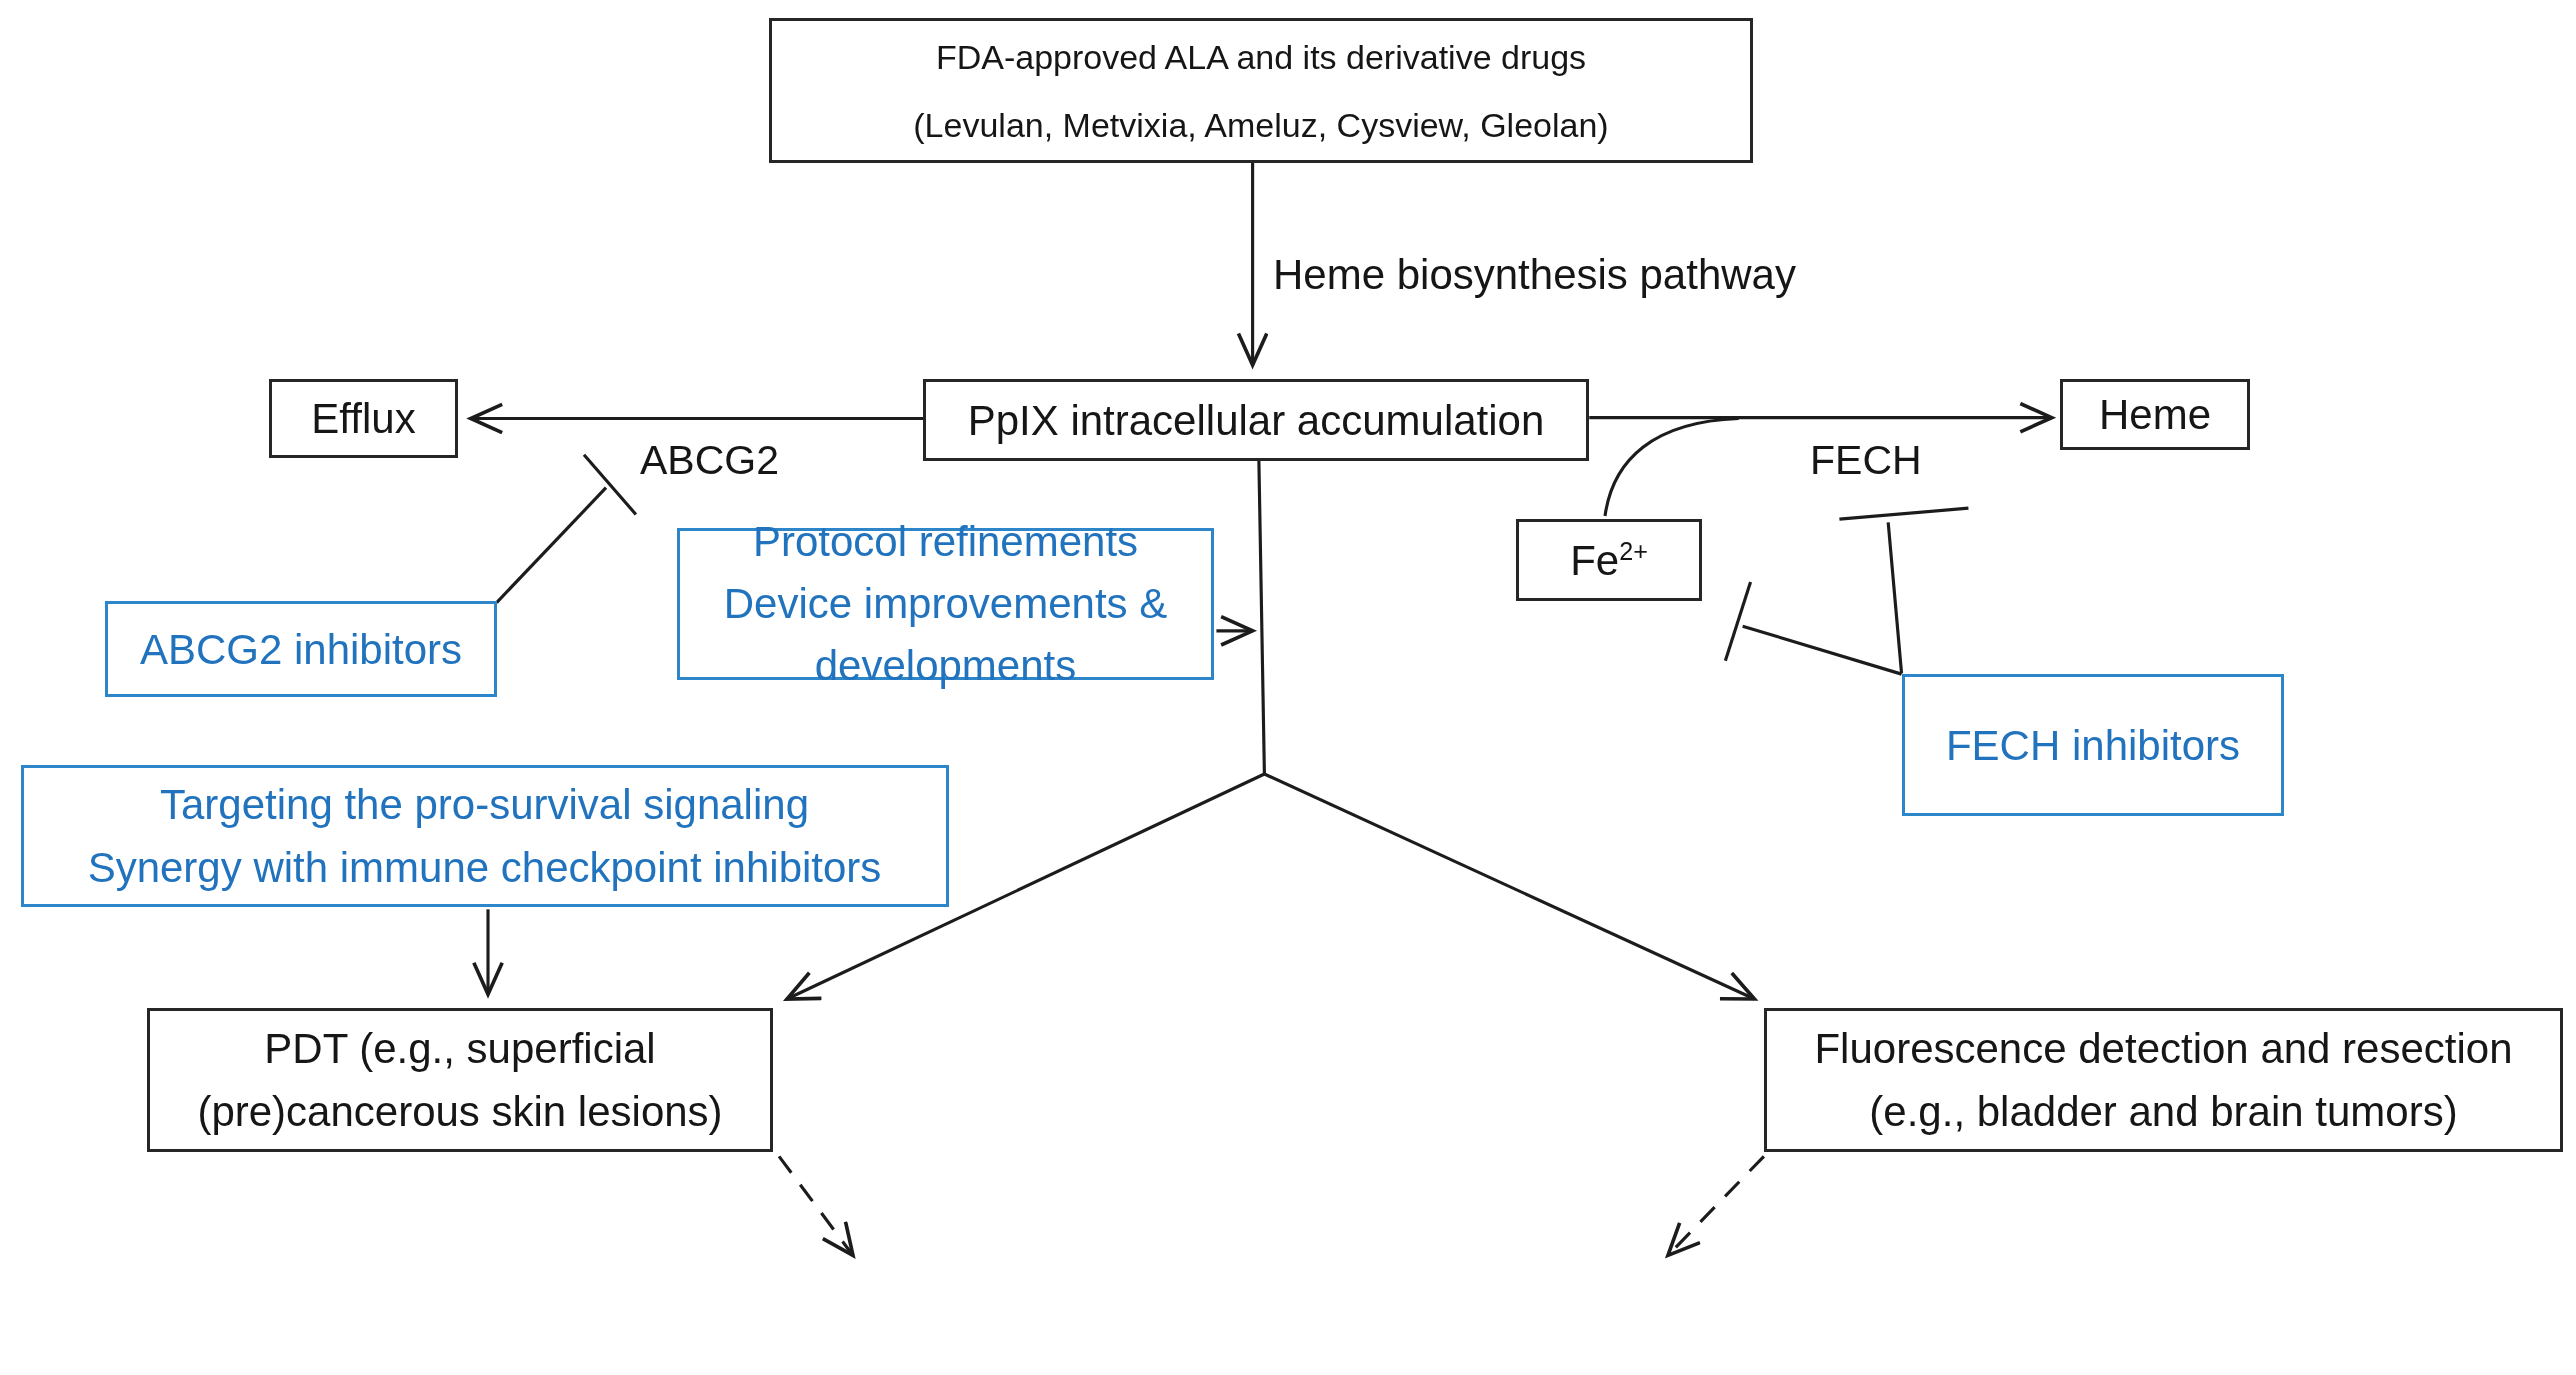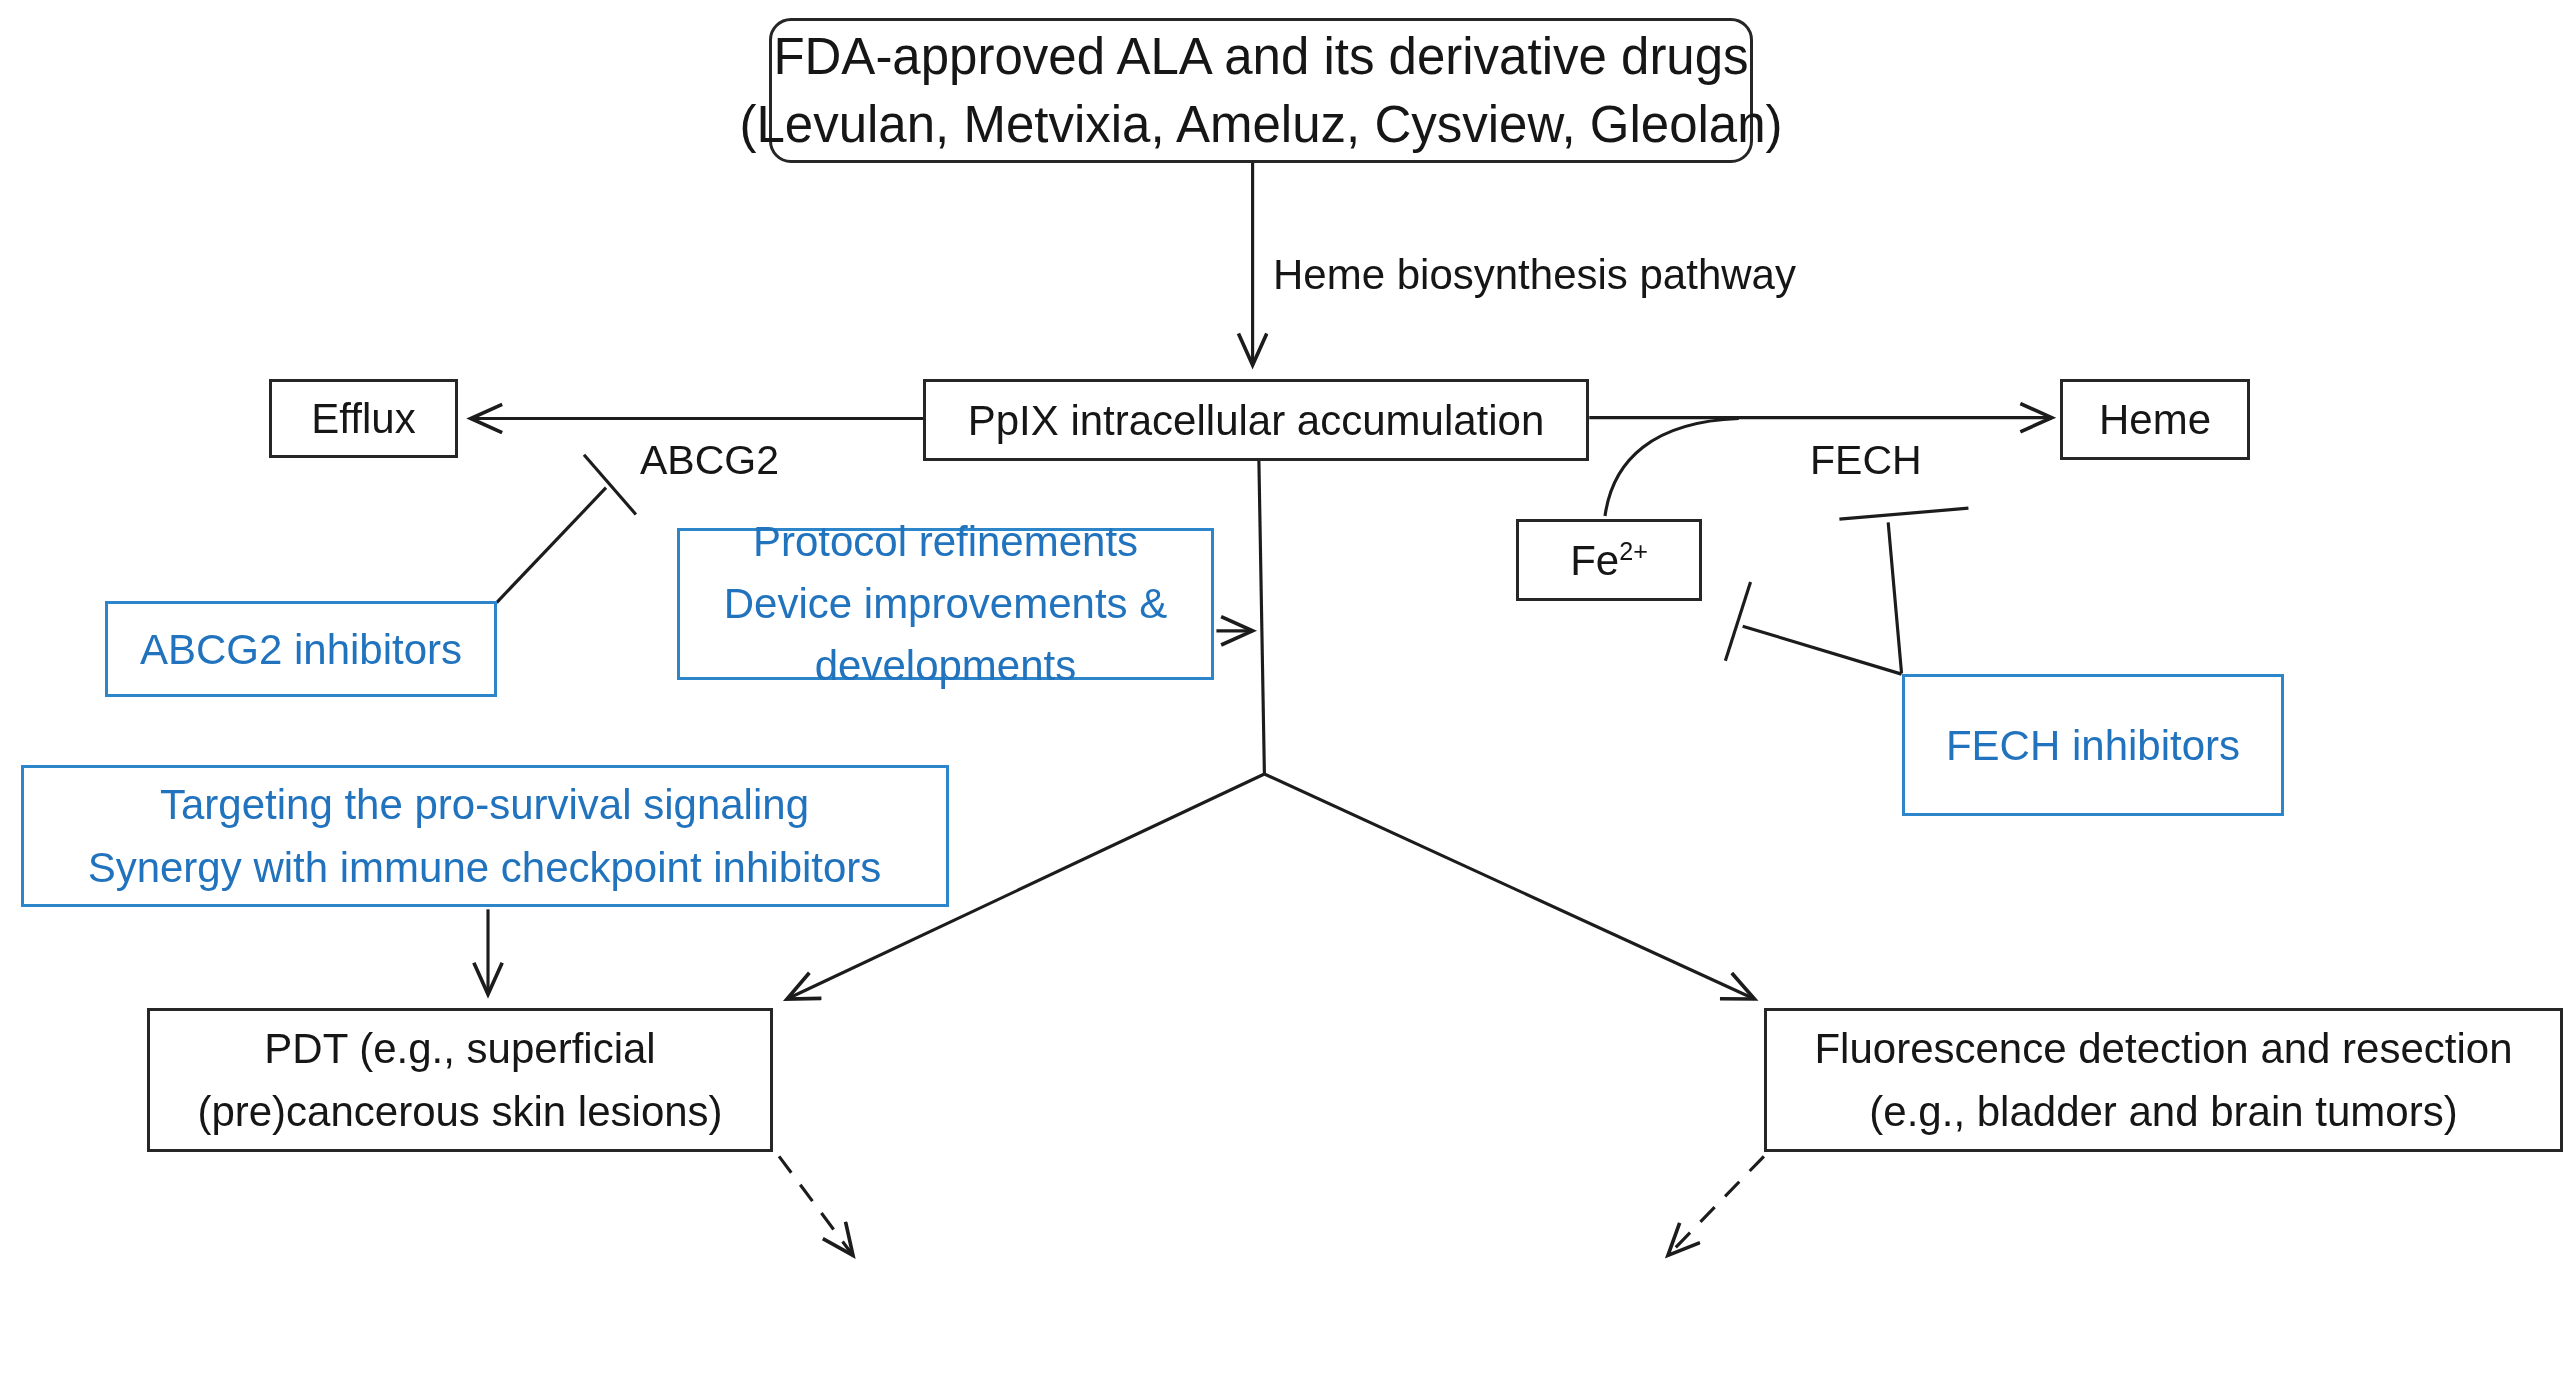--- a/index.html
+++ b/index.html
@@ -31,21 +31,21 @@
     border-color:#2E86CA;
     color:#2173BE;
   }
   .lbl{
     position:absolute;
     font-size:41px;
     line-height:52px;
     color:#161616;
     white-space:nowrap;
   }
-  .fda{line-height:68px;font-size:51px;border-radius:22px;}
+  .fda{line-height:68px;font-size:34px;}
   .protocol{line-height:62px;}
   sup.ion{font-size:60%;vertical-align:super;line-height:0;}
 </style>
 </head>
 <body>
 
 <div class="canvas">
 
   <svg class="connectors" viewBox="0 0 3274 1748" xmlns="http://www.w3.org/2000/svg">
     <defs>
@@ -94,21 +94,21 @@
   </div>
 
   <div class="node" style="left:923px;top:379px;width:666px;height:82px;">
     <div>PpIX intracellular accumulation</div>
   </div>
 
   <div class="node" style="left:269px;top:379px;width:189px;height:79px;">
     <div>Efflux</div>
   </div>
 
-  <div class="node" style="left:2060px;top:379px;width:190px;height:81px;">
+  <div class="node" style="left:2060px;top:379px;width:190px;height:71px;">
     <div>Heme</div>
   </div>
 
   <div class="node" style="left:1516px;top:519px;width:186px;height:82px;">
     <div>
       <span>Fe</span><sup class="ion">2+</sup>
     </div>
   </div>
 
   <div class="node" style="left:147px;top:1008px;width:626px;height:144px;">

